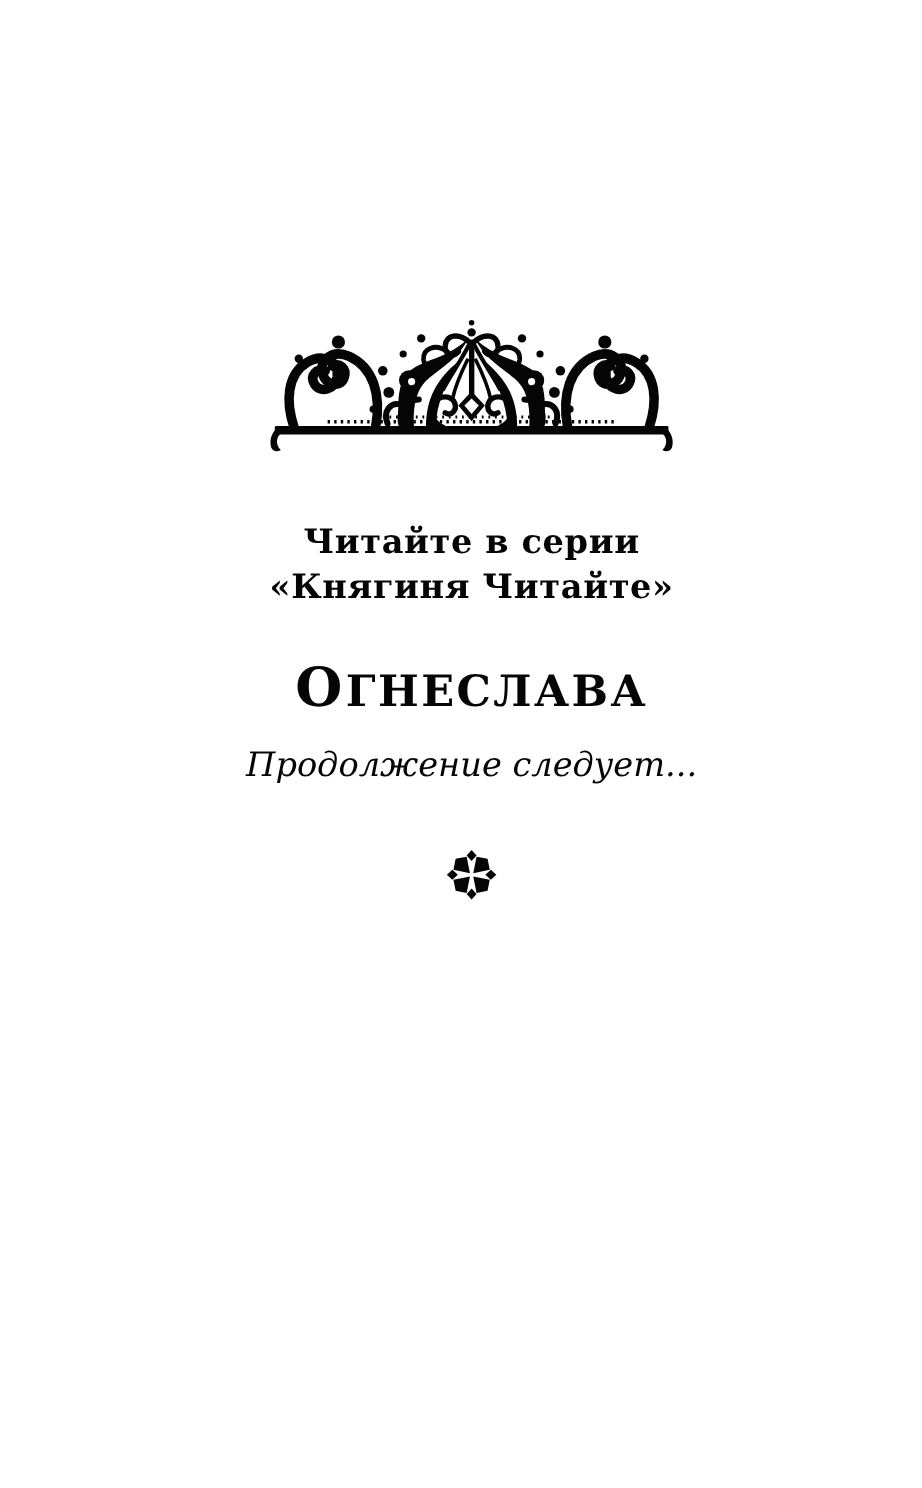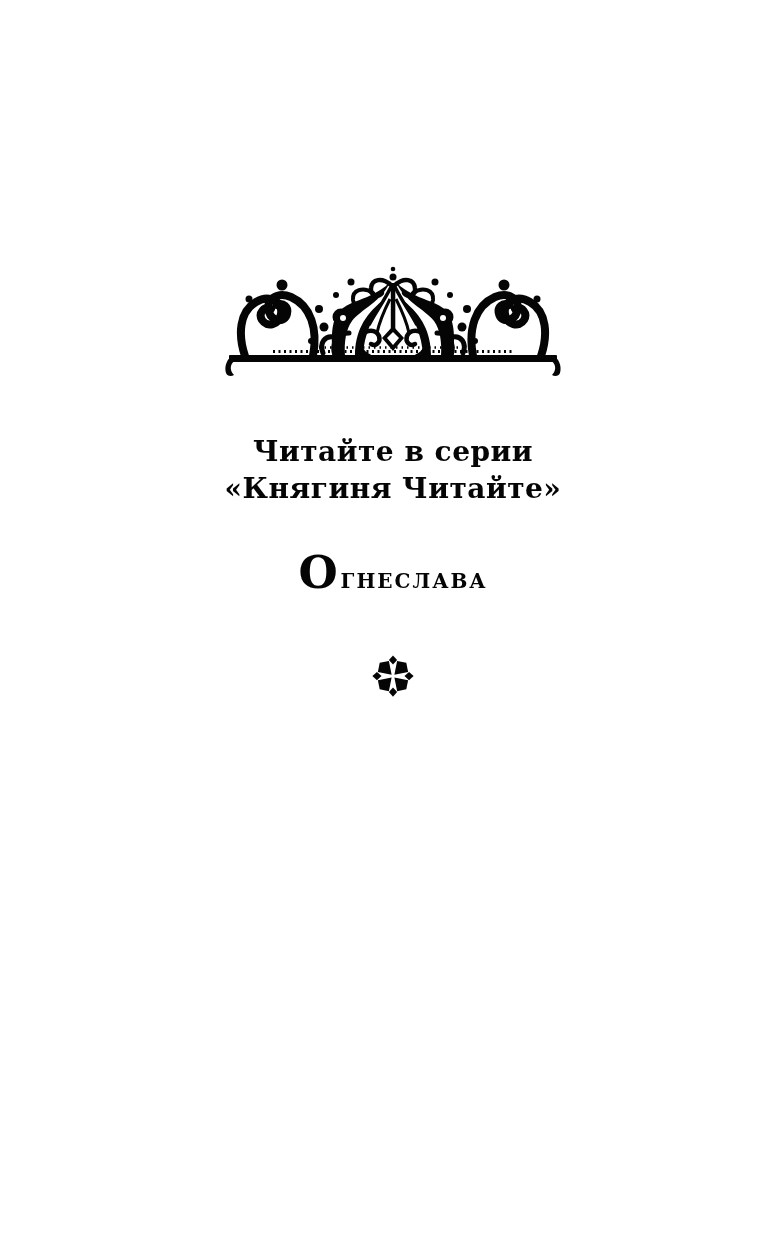--- a/index.html
+++ b/index.html
@@ -25,21 +25,21 @@
     font-size: 28px;
     line-height: 37px;
     letter-spacing: 0.5px;
     white-space: nowrap;
   }
   .book-title {
     margin-top: 44px;
     text-align: left;
     text-transform: uppercase;
     font-weight: 700;
-    font-size: 20px;
+    font-size: 36px;
     line-height: 44px;
     letter-spacing: 2px;
     white-space: nowrap;
   }
   .book-title::first-letter {
     font-size: 45px;
     letter-spacing: 3px;
   }
   .note {
     margin-top: 22px;
@@ -108,20 +108,21 @@
     <path d="M170,67 L176,73 L170,80 L164,73 Z" fill="#ffffff"></path>
   </svg>
 
   <div class="series">
     <div>Читайте в серии</div>
     <div>«Княгиня Читайте»</div>
   </div>
 
   <div class="book-title">Огнеслава</div>
 
+  <div class="note">Продолжение следует...</div>
 
   <svg class="snowflake" width="44" height="46" viewBox="0 0 48 48" fill="#050505" xmlns="http://www.w3.org/2000/svg" aria-hidden="true">
 
     <path d="M24,1.5 L28.5,6.5 L24,11.5 L19.5,6.5 Z"></path>
     <path d="M24,46.5 L28.5,41.5 L24,36.5 L19.5,41.5 Z"></path>
     <path d="M1.5,24 L6.5,19.5 L11.5,24 L6.5,28.5 Z"></path>
     <path d="M46.5,24 L41.5,19.5 L36.5,24 L41.5,28.5 Z"></path>
 
     <path d="M22.5,22.5 L19.5,7.5 L9.5,9.5 L7.5,19.5 Z"></path>
     <path d="M25.5,22.5 L28.5,7.5 L38.5,9.5 L40.5,19.5 Z"></path>

